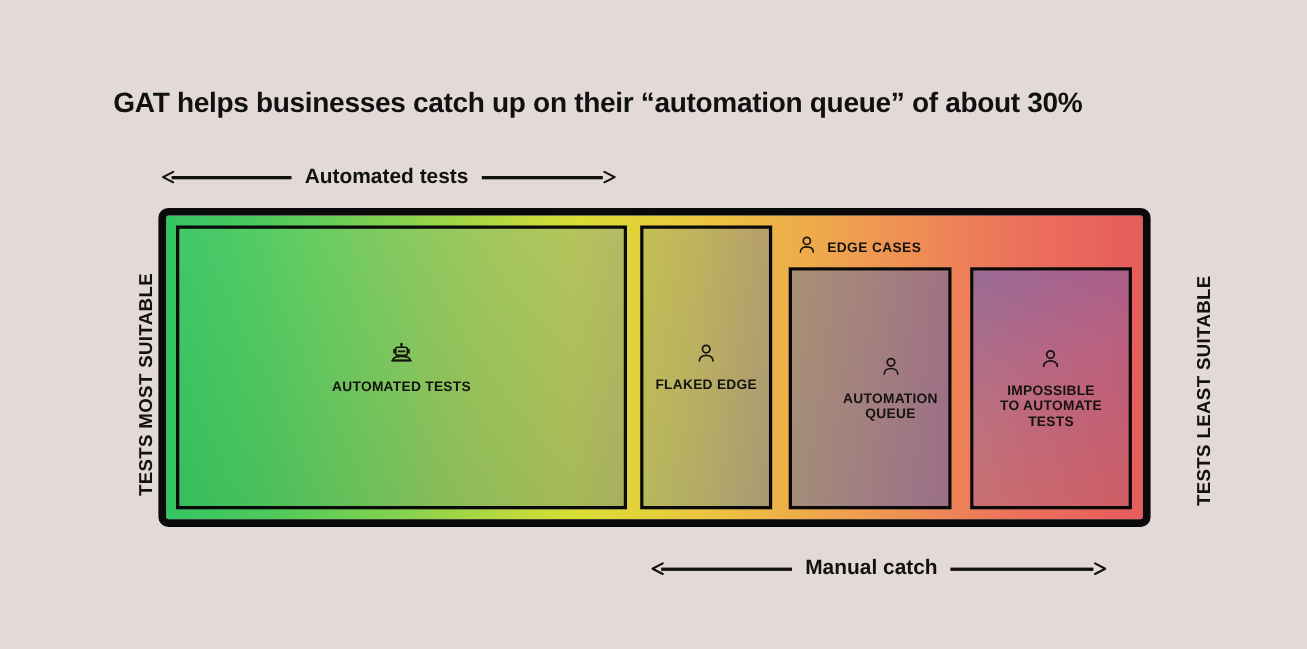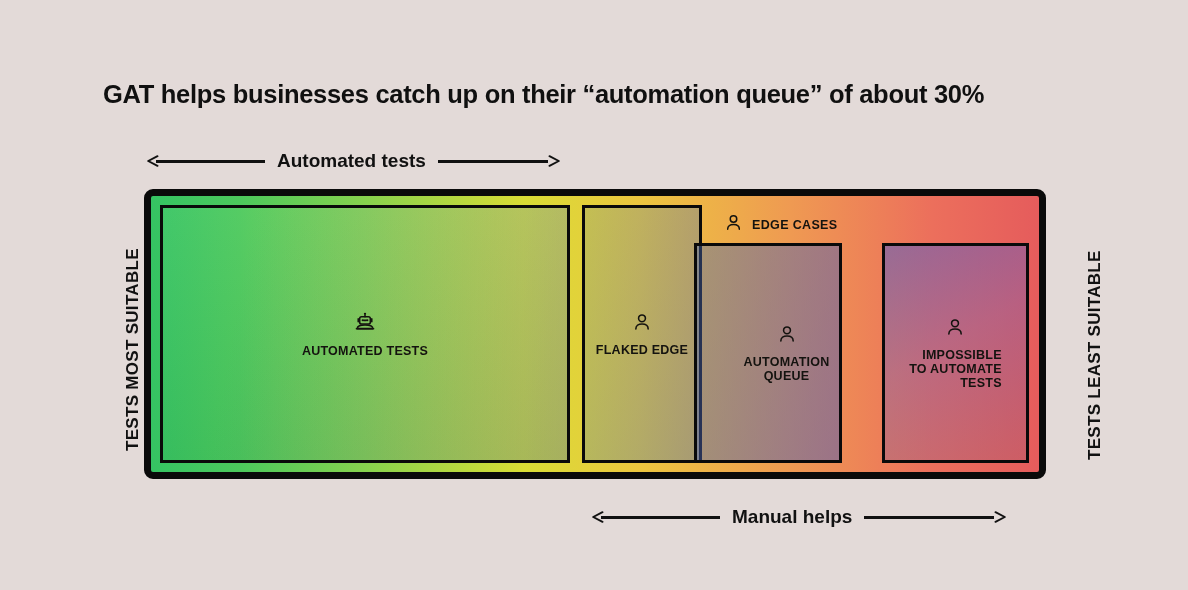--- a/index.html
+++ b/index.html
@@ -130,22 +130,22 @@
     color: #14130f;
     letter-spacing: 0.25px;
     line-height: 14px;
     margin-top: 7px;
   }
   .panel-icon { display: block; }
 
   
   #panel-automated  { left: 9px;   top: 9px;   width: 410px; height: 258px; }
   #panel-flaked     { left: 431px; top: 9px;   width: 120px; height: 258px; }
-  #panel-queue      { left: 543px; top: 47px;  width: 148px; height: 220px; padding-left: 37px; }
-  #panel-impossible { left: 731px; top: 47px;  width: 147px; height: 220px; text-align: right; }
+  #panel-queue      { left: 566px; top: 47px;  width: 148px; height: 220px; padding-left: 37px; }
+  #panel-impossible { left: 731px; top: 47px;  width: 147px; height: 220px; }
 
   
   #panel-automated .tint {
     background:
       linear-gradient(100deg, rgba(80,130,190,0.00) 20%, rgba(72,118,175,0.34) 100%),
       linear-gradient(180deg, rgba(255,255,255,0.05), rgba(0,0,0,0.04));
   }
   #panel-flaked .tint {
     background:
       linear-gradient(105deg, rgba(70,120,180,0.20) 0%, rgba(70,118,178,0.42) 100%);
@@ -287,21 +287,21 @@
 
   <div class="axis-row" style="left:592px; top:505px;">
     <div class="arrow-seg" style="width:128px;">
       <div class="bar" style="left:9px; width:119px;"></div>
       <div class="head" style="left:0;">
         <svg width="12" height="12" viewBox="0 0 12 12">
             <path d="M10.5 1.2 L1.2 6 L10.5 10.8" fill="none" stroke="#111" stroke-width="1.9" stroke-linecap="round" stroke-linejoin="round"></path>
           </svg>
       </div>
     </div>
-    <div class="axis-label">Manual helps</div>
+    <div class="axis-label">Manual catch</div>
     <div class="arrow-seg" style="width:142px;">
       <div class="bar" style="left:0; width:130px;"></div>
       <div class="head" style="right:0;">
         <svg width="12" height="12" viewBox="0 0 12 12">
             <path d="M1.5 1.2 L10.8 6 L1.5 10.8" fill="none" stroke="#111" stroke-width="1.9" stroke-linecap="round" stroke-linejoin="round"></path>
           </svg>
       </div>
     </div>
   </div>
 

